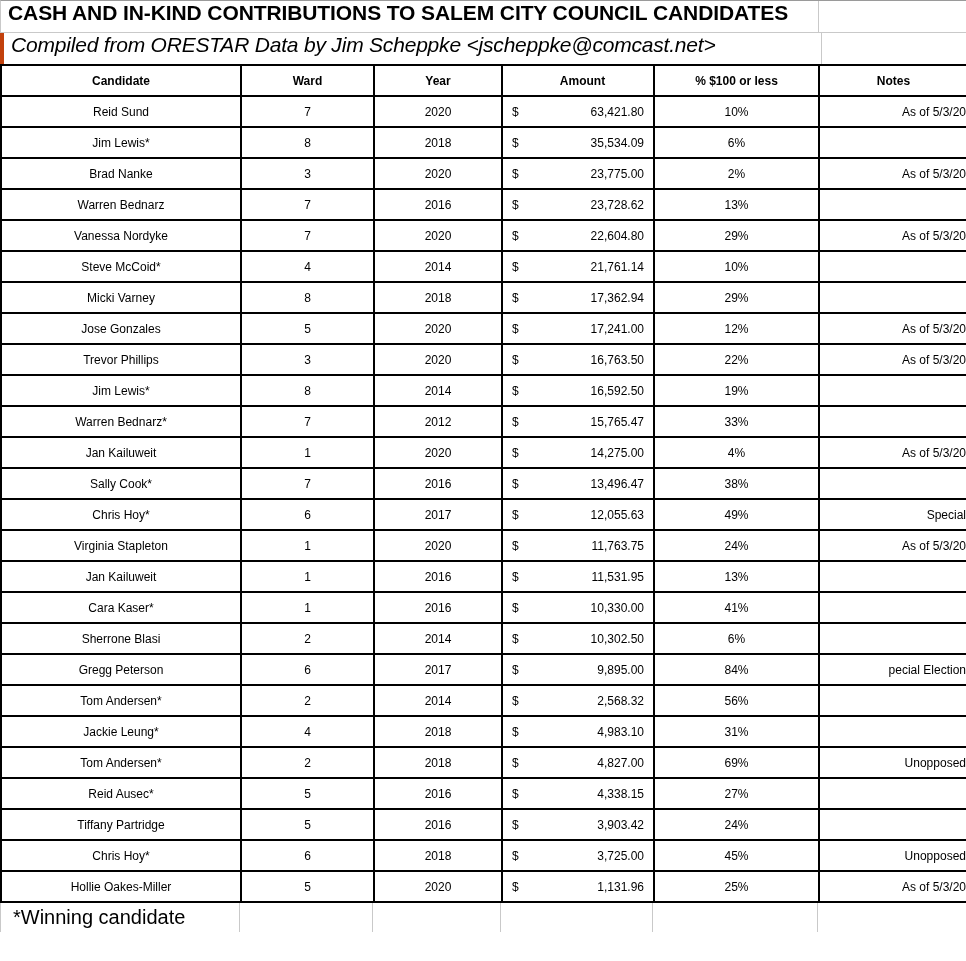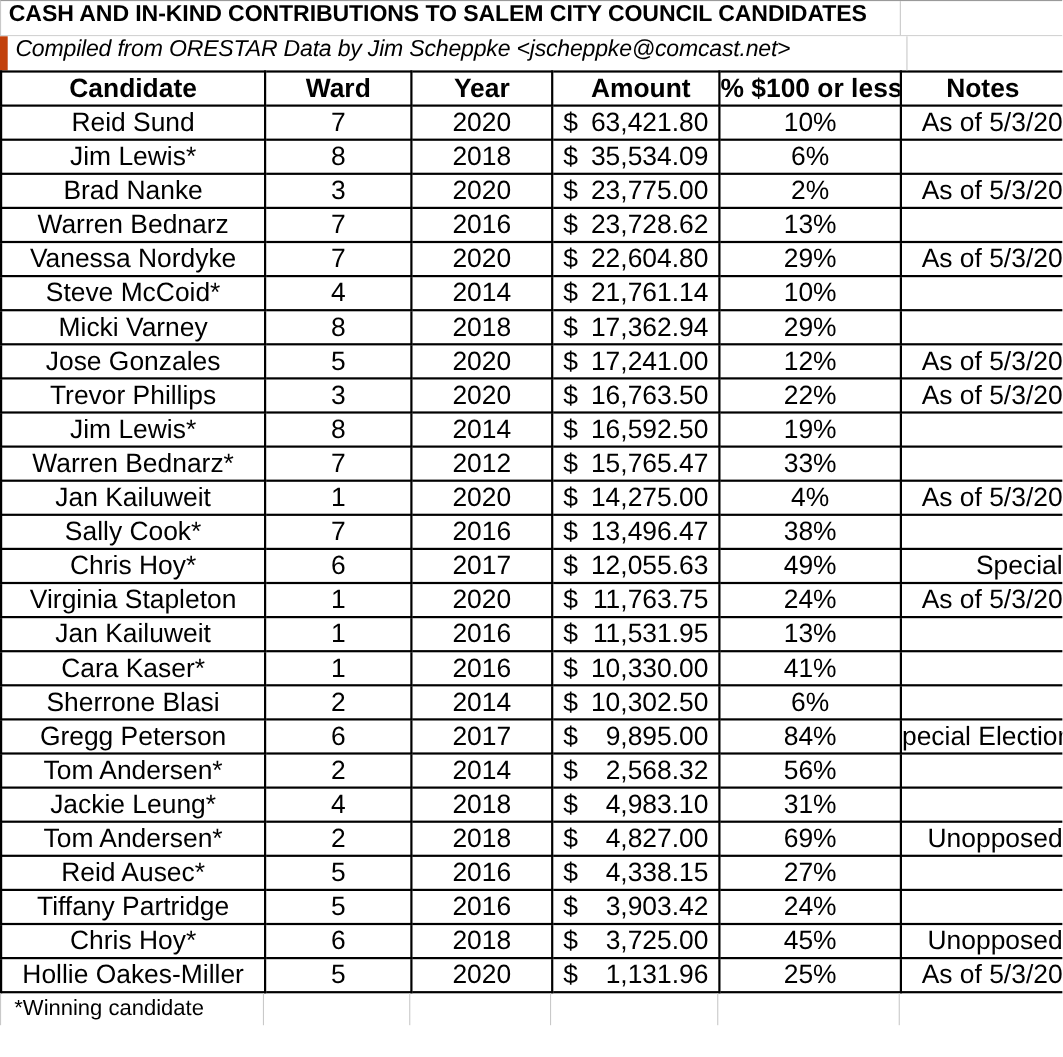--- a/index.html
+++ b/index.html
@@ -6,35 +6,35 @@
   body {
     font-family: "Liberation Sans", sans-serif;
     color: #000000;
     width: 966px;
   }
   .sheet { width: 966px; height: 961px; background: #ffffff; overflow: hidden; }
 
   
   .toprow { display: flex; width: 966px; box-sizing: border-box; background: #fff; }
   .toprow.first  { height: 33px; border-top: 1px solid #9a9a9a; border-bottom: 1px solid #c9c9c9; border-left: 1px solid #c9c9c9; }
-  .toprow.second { height: 31px; border-left: 7px solid #c2410c; gap: 41px; }
+  .toprow.second { height: 31px; border-left: 4px solid #c2410c; gap: 41px; }
   .topcell-main {
     width: 818px; box-sizing: border-box;
     border-right: 1px solid #c9c9c9;
     display: flex; align-items: flex-start;
     padding-left: 7px; white-space: nowrap; overflow: hidden;
   }
   .topcell-side { flex: 1; }
   .title-text    { font-size: 21px; font-weight: 700; letter-spacing: -0.1px; }
   .subtitle-text { font-size: 21px; font-style: italic; font-weight: 400; letter-spacing: -0.2px; }
 
   
   table.grid {
     border-collapse: collapse; table-layout: fixed;
-    width: 966px; font-size: 24px;
+    width: 966px; font-size: 12px;
   }
   .grid th, .grid td {
     border: 2px solid #000000;
     height: 29px; padding: 0;
     text-align: center; vertical-align: middle;
     white-space: nowrap; overflow: hidden;
     font-weight: 400;
   }
   .grid th { font-weight: 700; }
   .grid th:last-child, .grid td:last-child { border-right: none; margin-left: 32px; }

